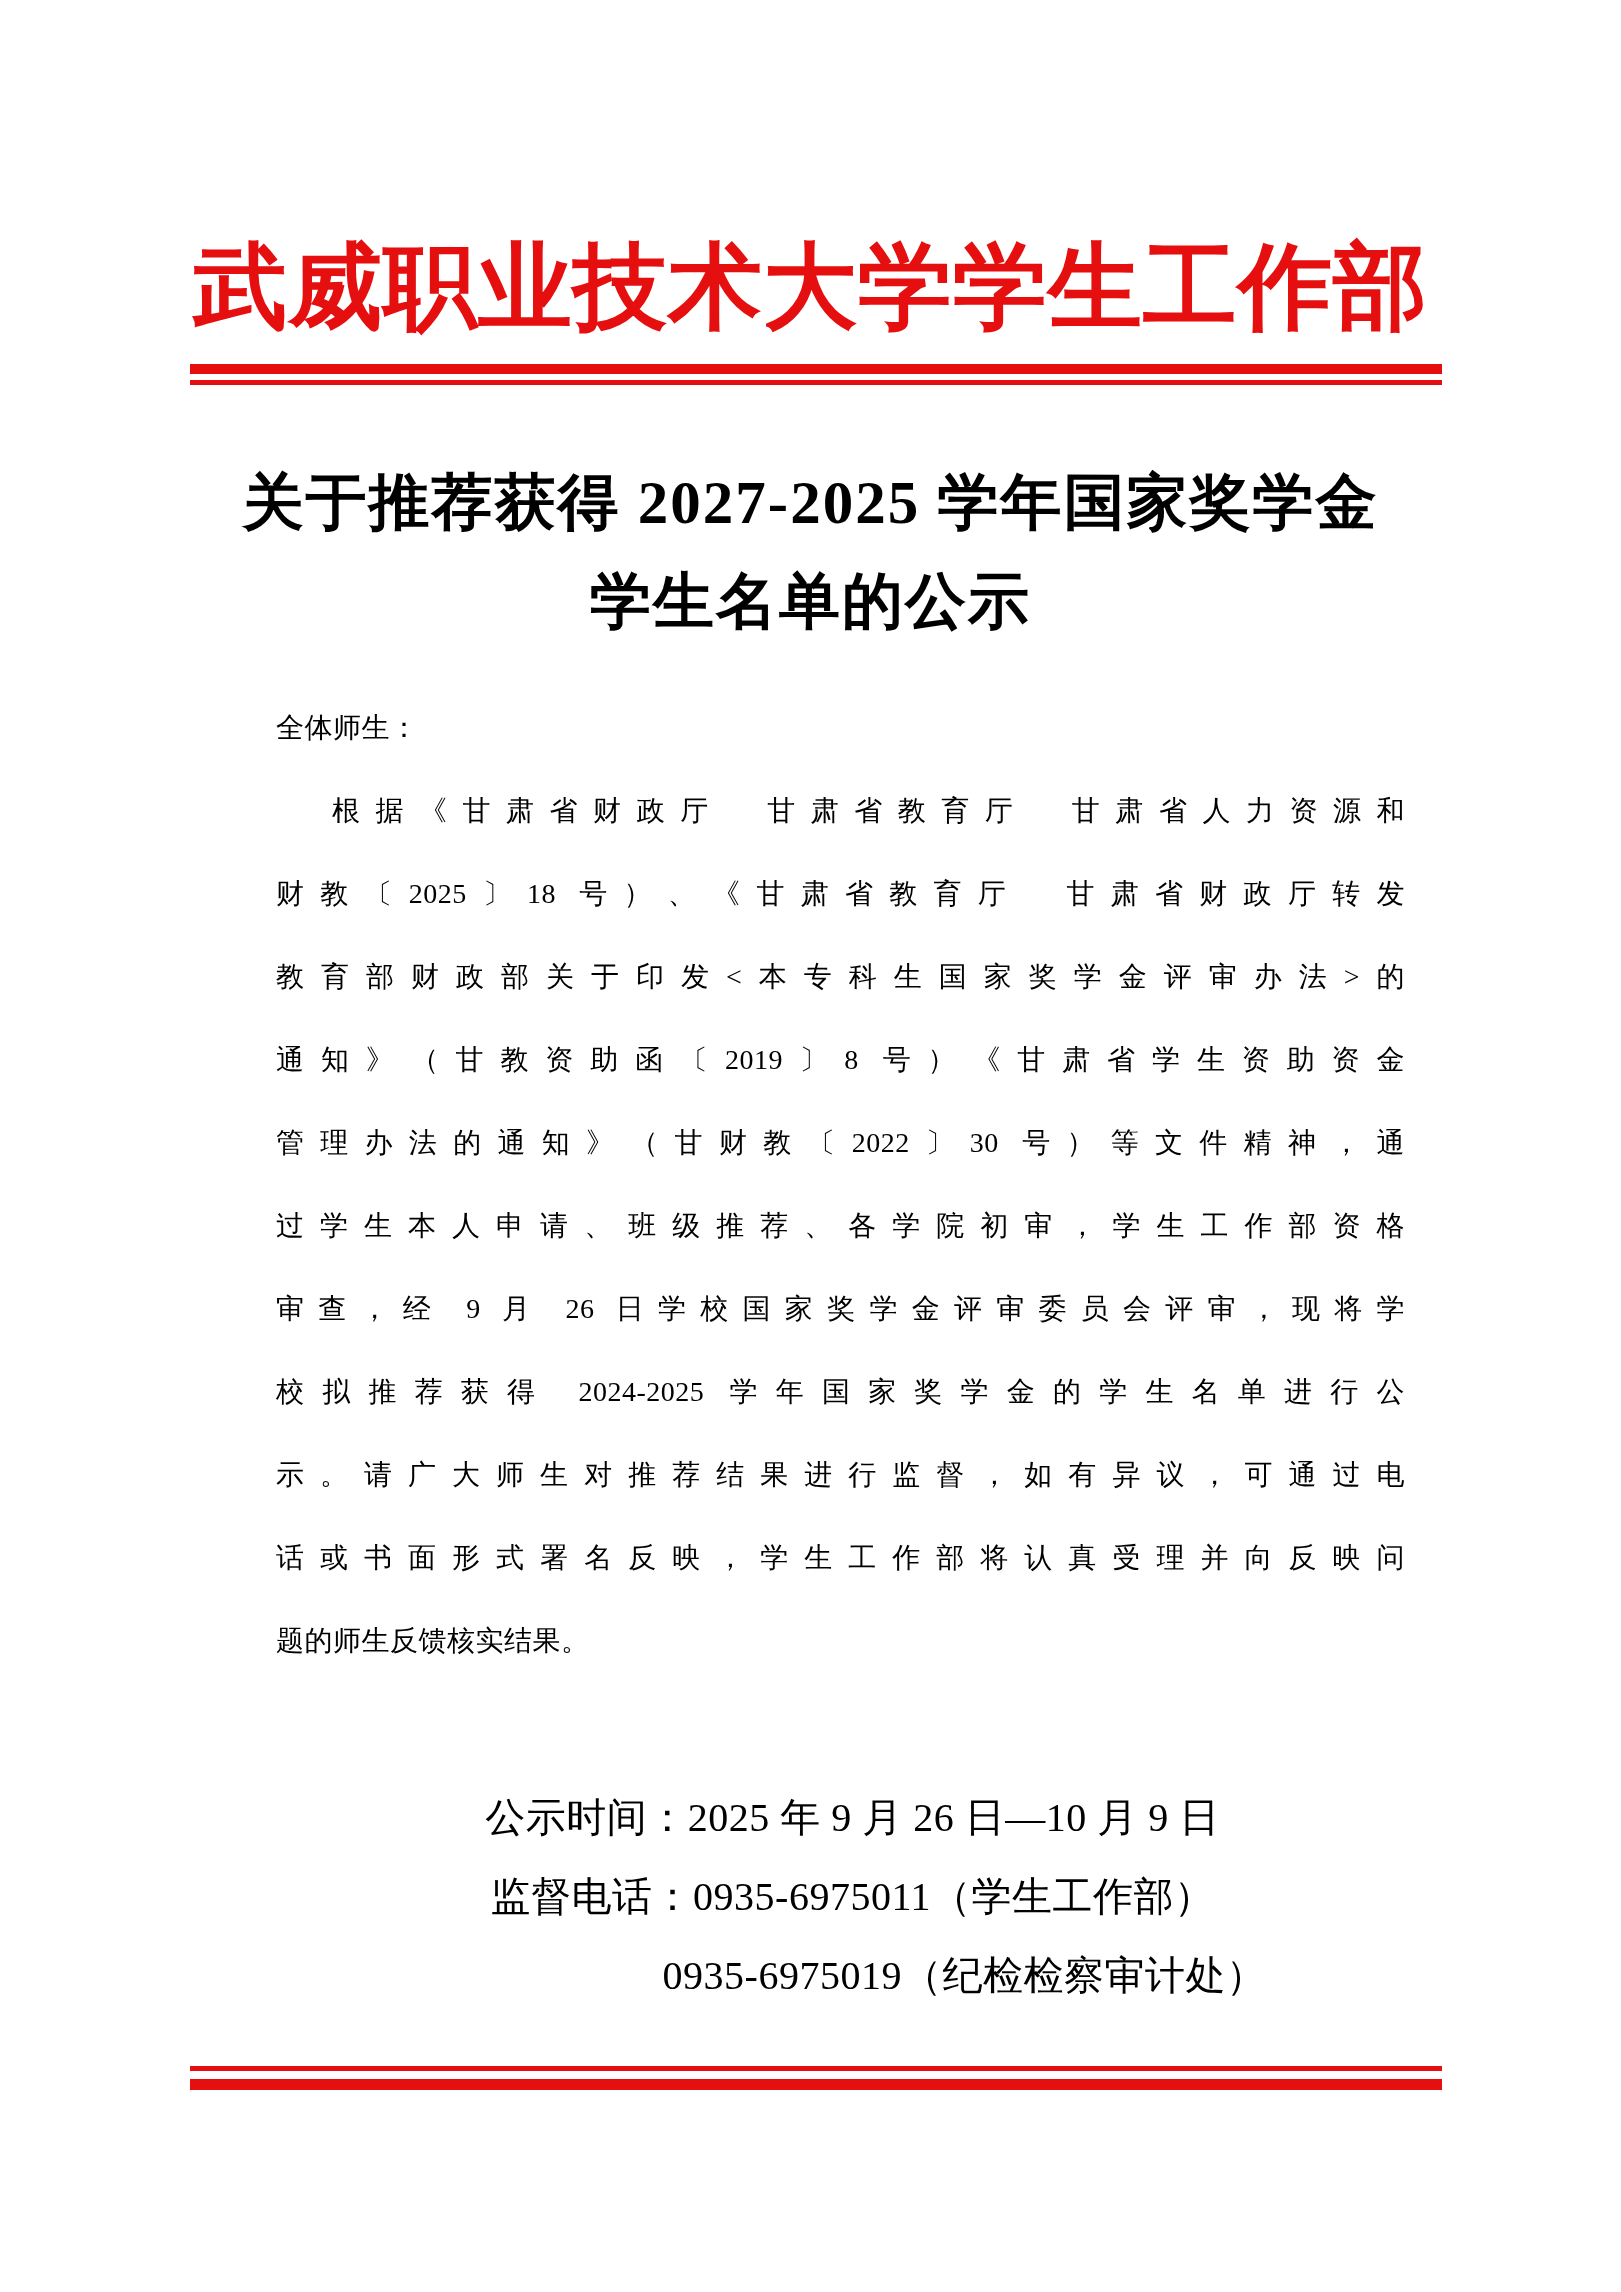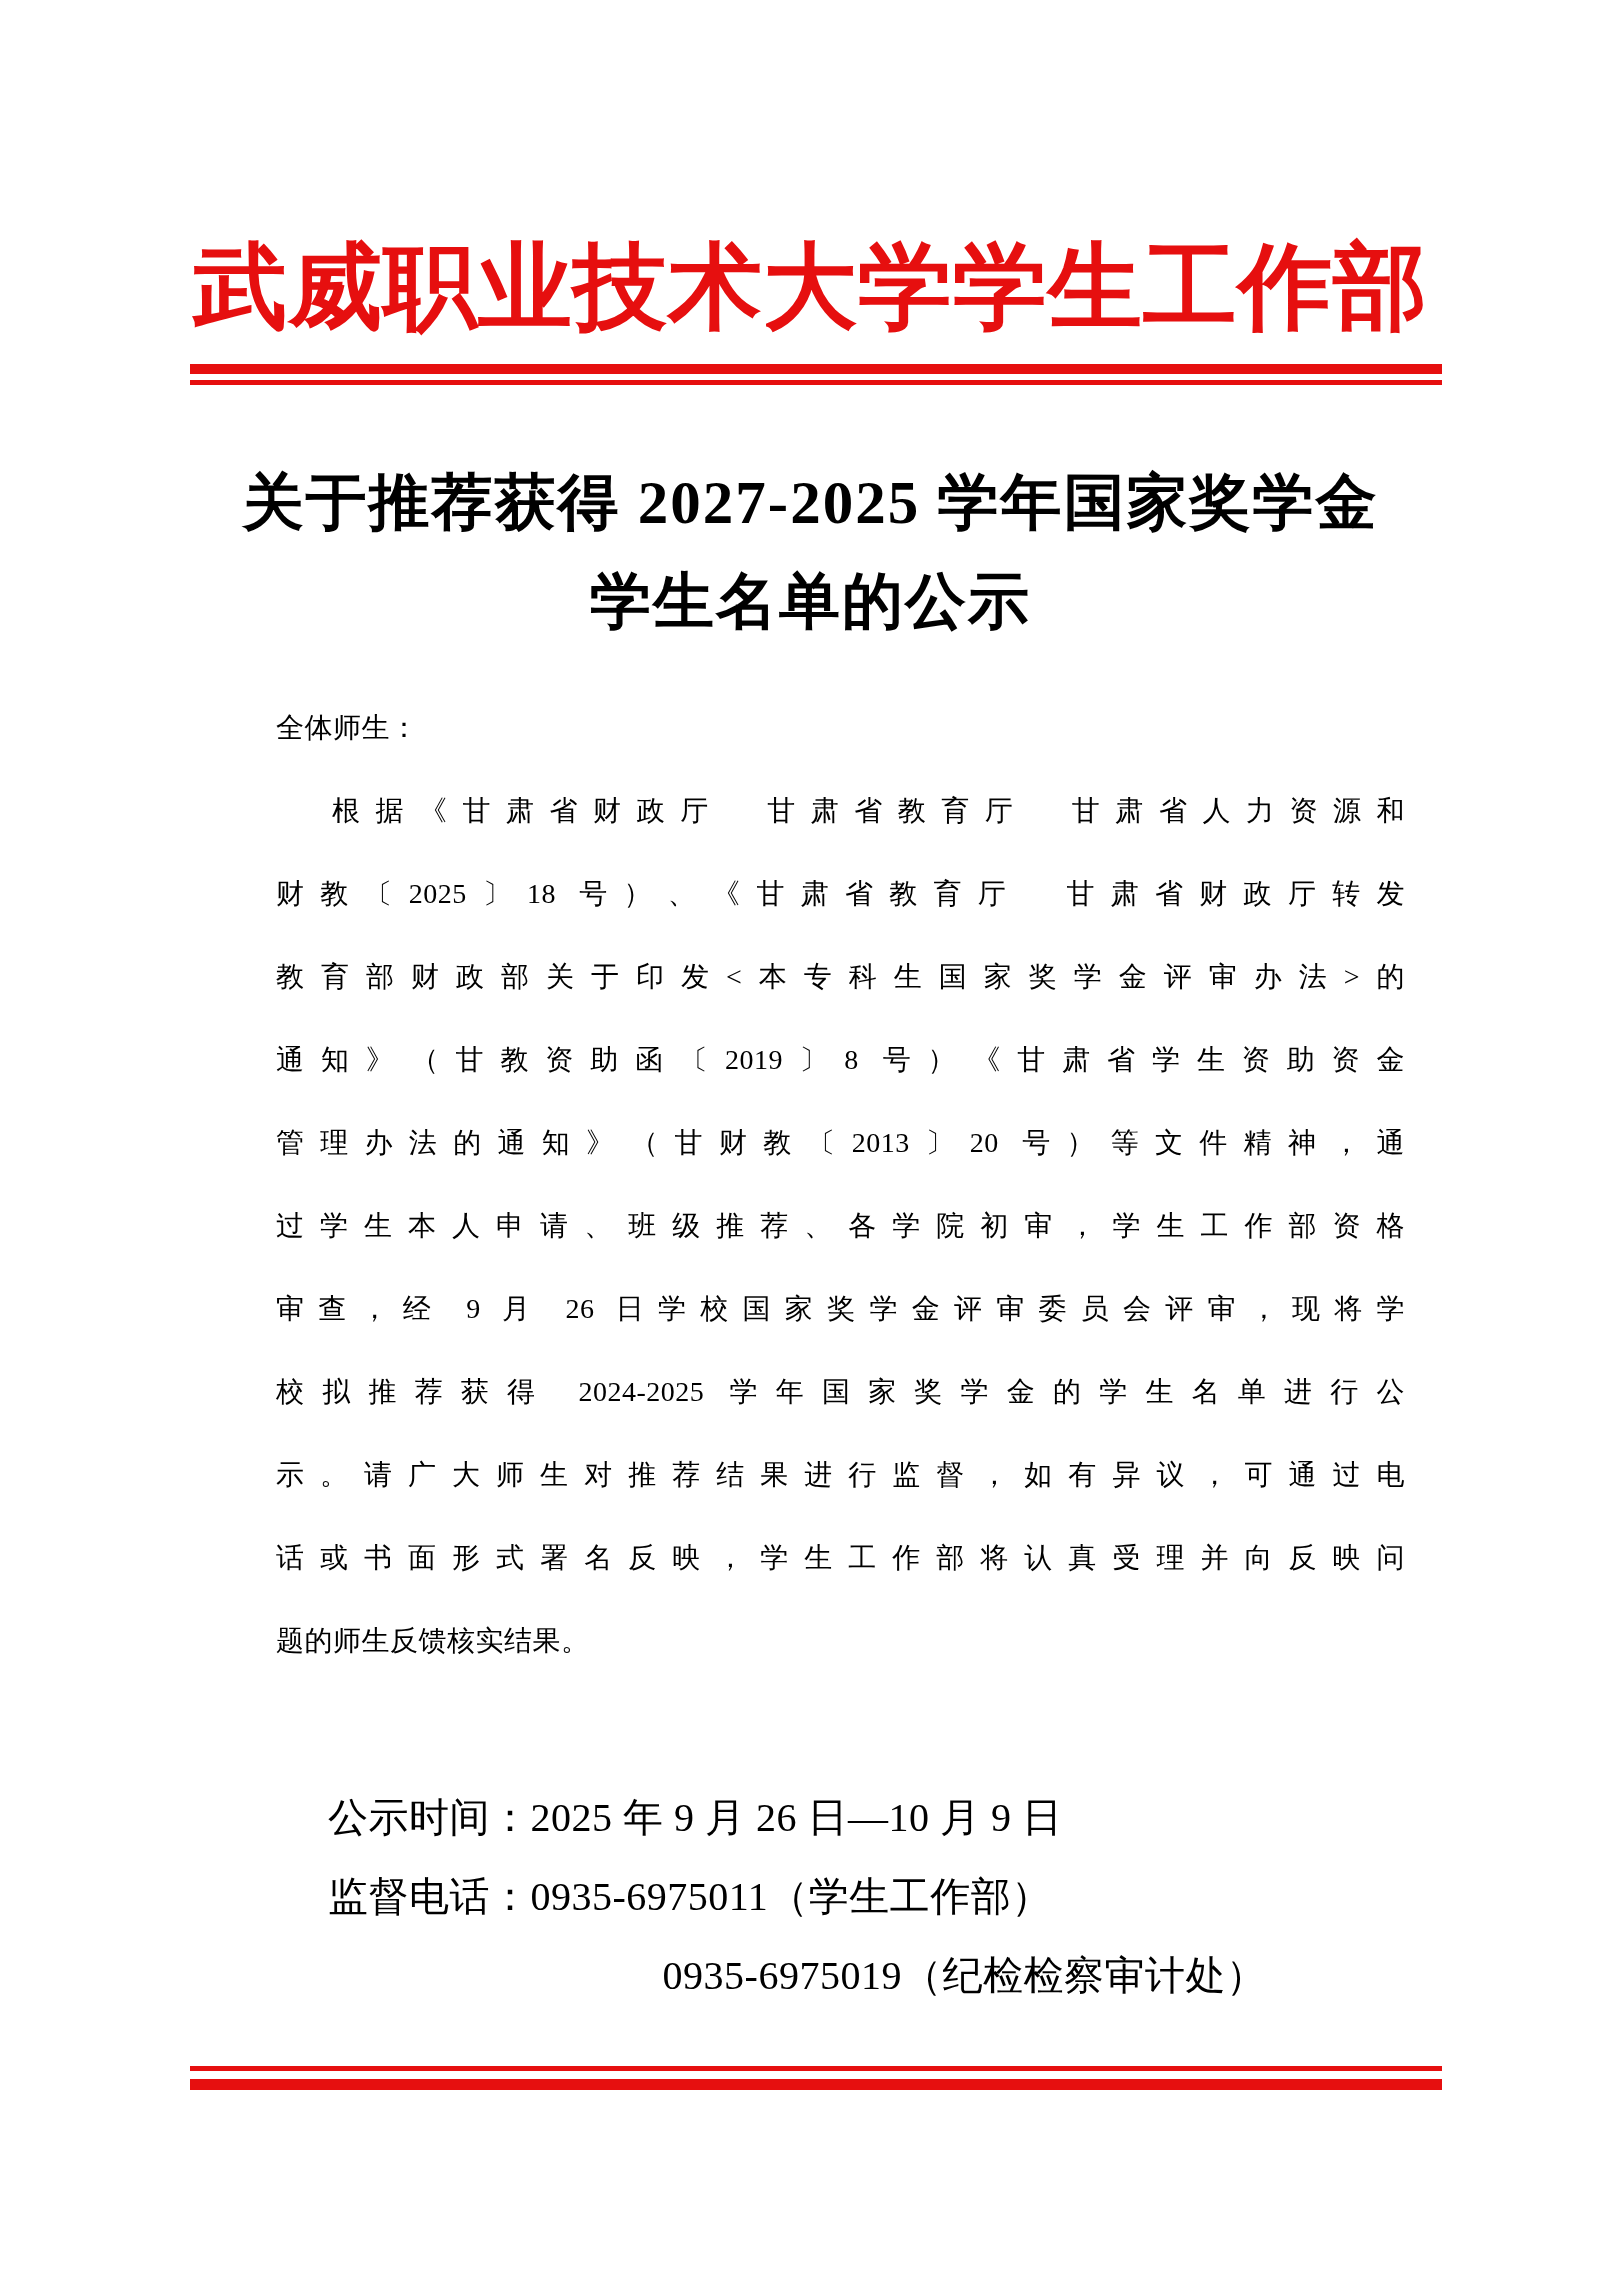--- a/index.html
+++ b/index.html
@@ -39,21 +39,21 @@
     letter-spacing:0.5px;
     margin-left:24px;
   }
   .line{white-space:nowrap;}
   .just{
     white-space:normal;
     text-align:justify;
     text-align-last:justify;
     text-justify:inter-ideograph;
   }
-  .indent{text-indent:2em;}
+  .indent{text-indent:2em;text-align:center;}
   
   .footer-block{
     position:absolute;top:1778px;left:248px;width:1129px;
     font-size:40px;line-height:79px;
     letter-spacing:0.5px;
   }
   .phone-cont{margin-left:304px;text-align:center;}
 </style>
 </head>
 <body>
@@ -69,21 +69,21 @@
     <div>关于推荐获得 2027-2025 学年国家奖学金</div>
     <div>学生名单的公示</div>
   </div>
 
   <div class="body-block">
     <div class="line">全体师生：</div>
     <div class="line just indent">根据《甘肃省财政厅　甘肃省教育厅　甘肃省人力资源和</div>
     <div class="line just">财教〔2025〕18 号）、《甘肃省教育厅　甘肃省财政厅转发</div>
     <div class="line just">教育部财政部关于印发&lt;本专科生国家奖学金评审办法&gt;的</div>
     <div class="line just">通知》（甘教资助函〔2019〕8 号）《甘肃省学生资助资金</div>
-    <div class="line just">管理办法的通知》（甘财教〔2013〕20 号）等文件精神，通</div>
+    <div class="line just">管理办法的通知》（甘财教〔2022〕30 号）等文件精神，通</div>
     <div class="line just">过学生本人申请、班级推荐、各学院初审，学生工作部资格</div>
     <div class="line just">审查，经 9 月 26 日学校国家奖学金评审委员会评审，现将学</div>
     <div class="line just">校拟推荐获得 2024-2025 学年国家奖学金的学生名单进行公</div>
     <div class="line just">示。请广大师生对推荐结果进行监督，如有异议，可通过电</div>
     <div class="line just">话或书面形式署名反映，学生工作部将认真受理并向反映问</div>
     <div class="line">题的师生反馈核实结果。</div>
   </div>
 
   <div class="footer-block">
     <div class="line indent">公示时间：2025 年 9 月 26 日—10 月 9 日</div>

